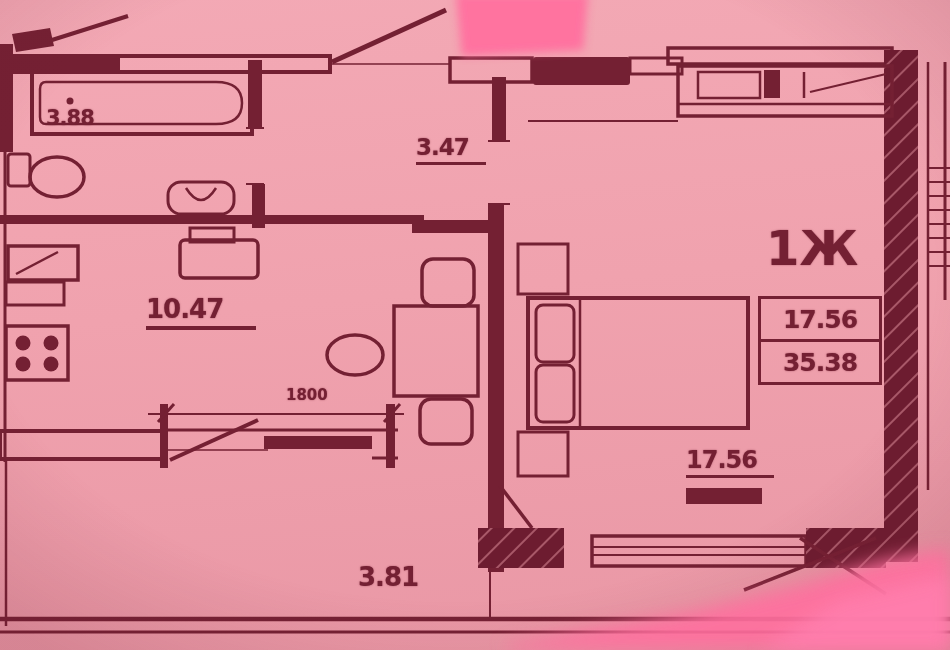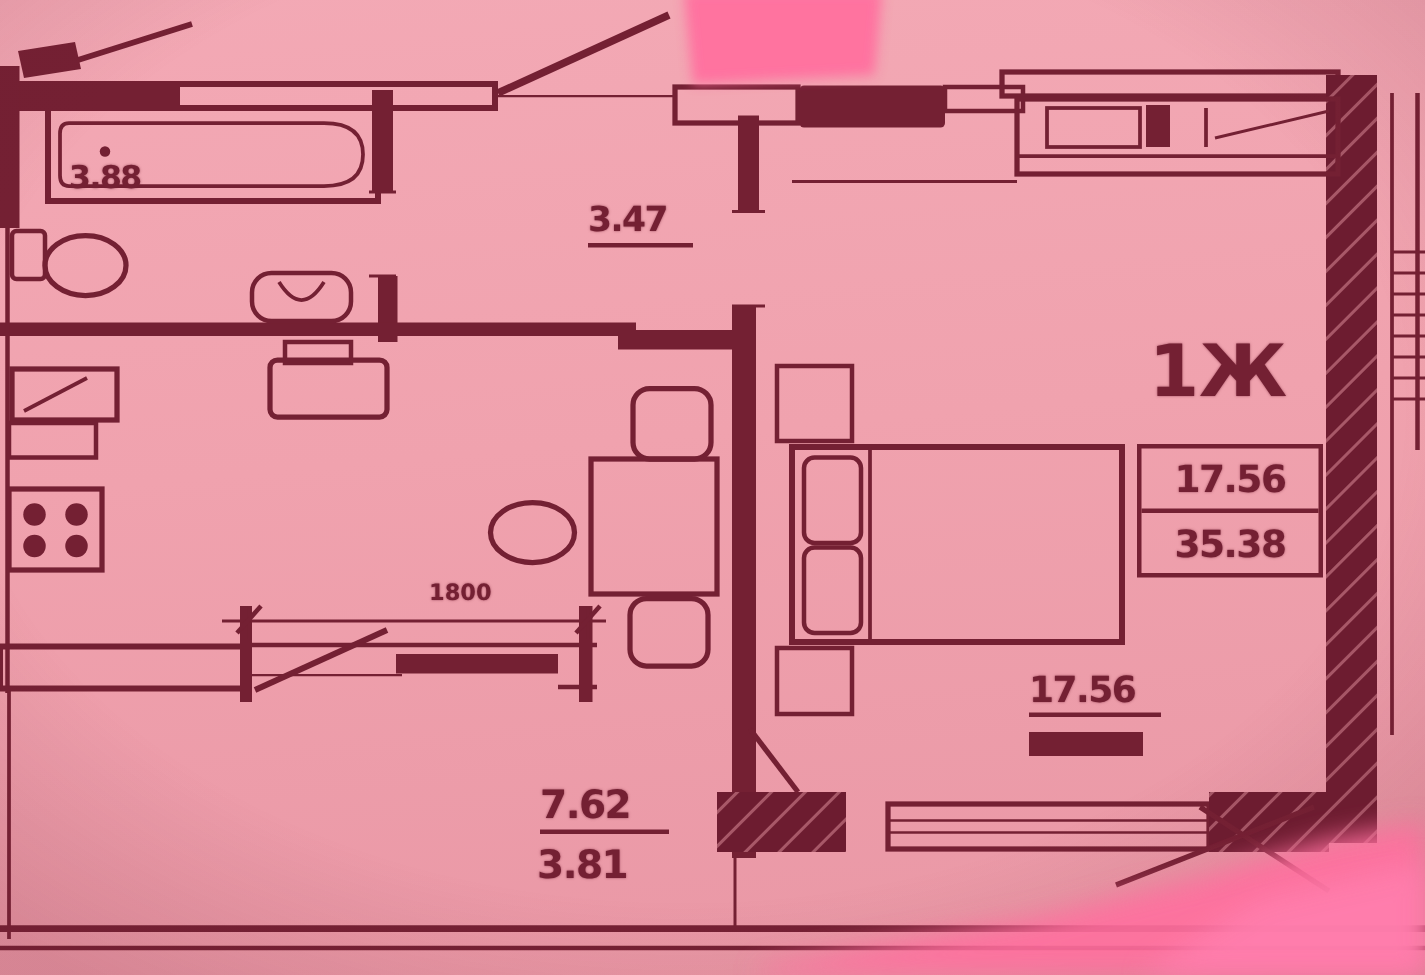--- a/index.html
+++ b/index.html
@@ -202,26 +202,26 @@
       <rect x="0" y="0" width="950" height="650" fill="url(#vig)"></rect>
       <g>
         <polygon class="glare" points="456,-6 588,-6 583,50 462,56" filter="url(#soft)" opacity="0.95"></polygon>
         <polygon class="glare" points="505,650 950,650 950,548 885,560 800,585 690,612 575,632 505,645" filter="url(#soft2)" opacity="0.9"></polygon>
         <polygon points="760,650 950,650 950,575 840,600" fill="#ff7fae" filter="url(#soft2)" opacity="0.85"></polygon>
       </g>
     </svg>
 
     <div class="lbl u3" style="left:46px;top:108px;width:76px;font-size:21px;">3.88</div>
 
-    <div class="lbl u3" style="left:392px;top:136px;width:70px;font-size:23px;">3.47</div>
-
+    <div class="lbl u3" style="left:416px;top:136px;width:70px;font-size:23px;">3.47</div>
+
+    <div class="lbl u4" style="left:146px;top:296px;width:110px;font-size:26px;">10.47</div>
 
     <div class="lbl u3" style="left:686px;top:448px;width:88px;font-size:24px;">17.56</div>
 
-    <div class="lbl u3" style="left:360px;top:524px;width:86px;font-size:26px;">7.62</div>
 
     <div class="lbl" style="left:358px;top:564px;width:86px;font-size:26px;">3.81</div>
 
     <div class="lbl" style="left:286px;top:388px;width:56px;font-size:15px;letter-spacing:0;">1800</div>
 
     <div class="lbl" style="left:766px;top:224px;width:90px;font-size:48px;letter-spacing:0;">1Ж</div>
 
     <div class="area-table">
       <div class="area-row">17.56</div>
       <div class="area-row">35.38</div>

